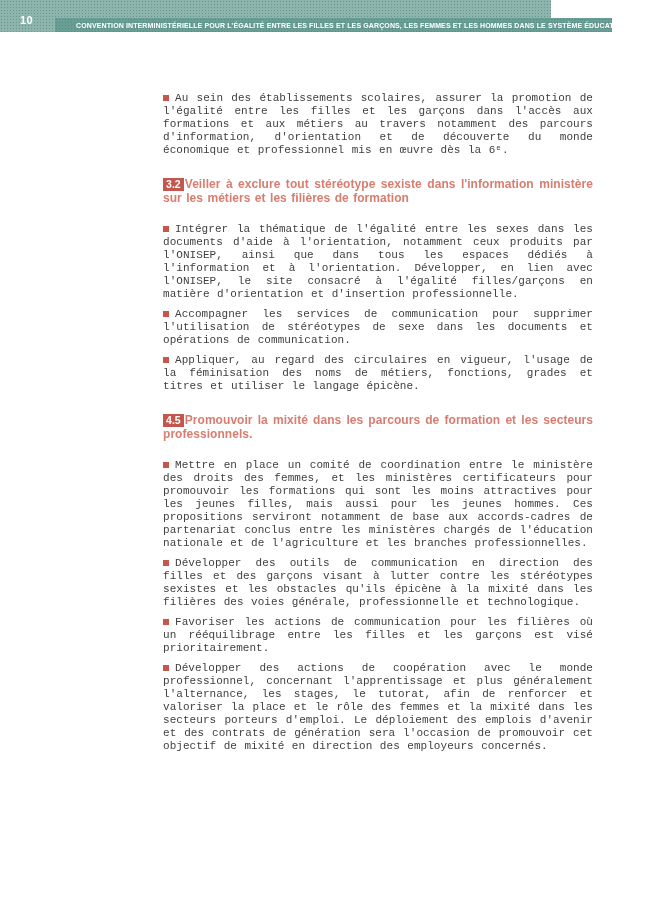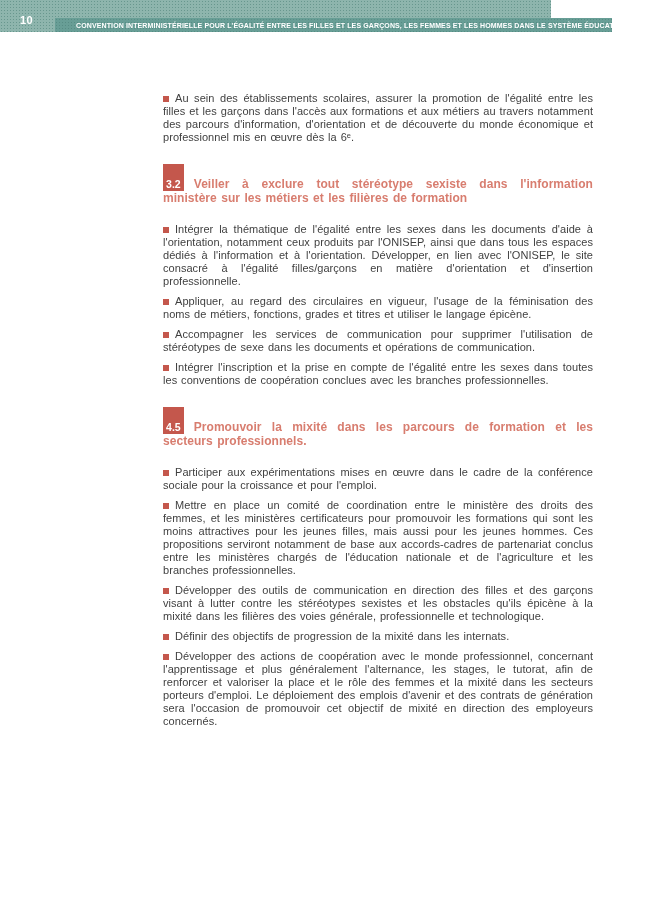--- a/index.html
+++ b/index.html
@@ -56,20 +56,21 @@
     padding: 60px 52px 0 163px;
   }
   p.body-para {
     font-size: 11px;
     line-height: 13px;
     color: #3f3f3f;
     text-align: justify;
     letter-spacing: 0.05px;
     word-spacing: 0.8px;
     margin-bottom: 7px;
+    font-family: Liberation Mono, monospace;
   }
   .bullet {
     display: inline-block;
     width: 6px;
     height: 6px;
     background: #c4574c;
     margin-right: 6px;
   }
   section.law-section { margin-top: 20px; }
   h2.section-heading {
@@ -82,48 +83,46 @@
     word-spacing: 1px;
     margin-bottom: 18px;
   }
   .section-num {
     display: inline-block;
     background: #c4574c;
     color: #ffffff;
     font-size: 10.5px;
     line-height: 12px;
     font-weight: bold;
-    padding: 14px 3px 1px 3px;
-    margin-right: 10px;
+    padding: 0 3px 1px 3px;
+    margin-right: 1px;
   }
 </style>
 </head>
 <body>
 
 <header class="band">
   <span class="page-number">10</span>
   <div class="band-strip">
     <span class="band-title">CONVENTION INTERMINISTÉRIELLE POUR L'ÉGALITÉ ENTRE LES FILLES ET LES GARÇONS, LES FEMMES ET LES HOMMES DANS LE SYSTÈME ÉDUCATIF - 2013/2018</span>
   </div>
 </header>
 
 <main class="content">
 
   <p class="body-para"><span class="bullet"></span><span>Au sein des établissements scolaires, assurer la promotion de l'égalité entre les filles et les garçons dans l'accès aux formations et aux métiers au travers notamment des parcours d'information, d'orientation et de découverte du monde économique et professionnel mis en œuvre dès la 6ᵉ.</span></p>
 
   <section class="law-section">
     <h2 class="section-heading"><span class="section-num">3.2</span><span>Veiller à exclure tout stéréotype sexiste dans l'information ministère sur les métiers et les filières de formation</span></h2>
     <p class="body-para"><span class="bullet"></span><span>Intégrer la thématique de l'égalité entre les sexes dans les documents d'aide à l'orientation, notamment ceux produits par l'ONISEP, ainsi que dans tous les espaces dédiés à l'information et à l'orientation. Développer, en lien avec l'ONISEP, le site consacré à l'égalité filles/garçons en matière d'orientation et d'insertion professionnelle.</span></p>
+    <p class="body-para"><span class="bullet"></span><span>Accompagner les services de communication pour supprimer l'utilisation de stéréotypes de sexe dans les documents et opérations de communication.</span></p>
     <p class="body-para"><span class="bullet"></span><span>Appliquer, au regard des circulaires en vigueur, l'usage de la féminisation des noms de métiers, fonctions, grades et titres et utiliser le langage épicène.</span></p>
-    <p class="body-para"><span class="bullet"></span><span>Accompagner les services de communication pour supprimer l'utilisation de stéréotypes de sexe dans les documents et opérations de communication.</span></p>
-    <p class="body-para"><span class="bullet"></span><span>Intégrer l'inscription et la prise en compte de l'égalité entre les sexes dans toutes les conventions de coopération conclues avec les branches professionnelles.</span></p>
   </section>
 
   <section class="law-section">
     <h2 class="section-heading"><span class="section-num">4.5</span><span>Promouvoir la mixité dans les parcours de formation et les secteurs professionnels.</span></h2>
-    <p class="body-para"><span class="bullet"></span><span>Participer aux expérimentations mises en œuvre dans le cadre de la conférence sociale pour la croissance et pour l'emploi.</span></p>
     <p class="body-para"><span class="bullet"></span><span>Mettre en place un comité de coordination entre le ministère des droits des femmes, et les ministères certificateurs pour promouvoir les formations qui sont les moins attractives pour les jeunes filles, mais aussi pour les jeunes hommes. Ces propositions serviront notamment de base aux accords-cadres de partenariat conclus entre les ministères chargés de l'éducation nationale et de l'agriculture et les branches professionnelles.</span></p>
     <p class="body-para"><span class="bullet"></span><span>Développer des outils de communication en direction des filles et des garçons visant à lutter contre les stéréotypes sexistes et les obstacles qu'ils épicène à la mixité dans les filières des voies générale, professionnelle et technologique.</span></p>
-    <p class="body-para"><span class="bullet"></span><span>Définir des objectifs de progression de la mixité dans les internats.</span></p>
+    <p class="body-para"><span class="bullet"></span><span>Favoriser les actions de communication pour les filières où un rééquilibrage entre les filles et les garçons est visé prioritairement.</span></p>
     <p class="body-para"><span class="bullet"></span><span>Développer des actions de coopération avec le monde professionnel, concernant l'apprentissage et plus généralement l'alternance, les stages, le tutorat, afin de renforcer et valoriser la place et le rôle des femmes et la mixité dans les secteurs porteurs d'emploi. Le déploiement des emplois d'avenir et des contrats de génération sera l'occasion de promouvoir cet objectif de mixité en direction des employeurs concernés.</span></p>
   </section>
 
 </main>
 
 </body></html>

